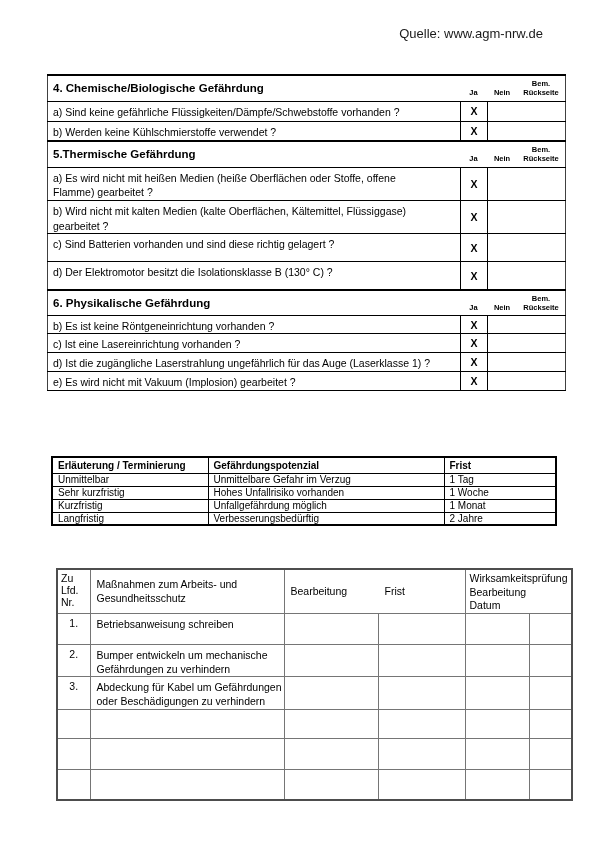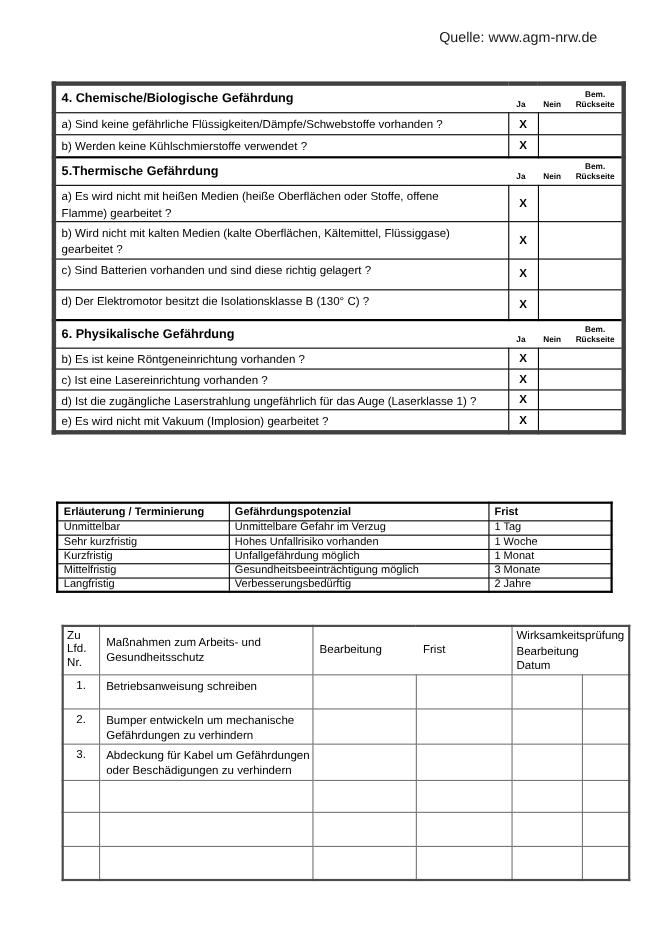--- a/index.html
+++ b/index.html
@@ -6,21 +6,21 @@
   body{
     width:600px;height:849px;position:relative;background:#ffffff;
     font-family:"Liberation Sans", sans-serif;color:#000;
   }
   .quelle{position:absolute;top:26px;right:57px;font-size:13px;color:#1a1a1a;}
 
   
   table{border-spacing:0;}
   .t1{
     position:absolute;left:47px;top:74px;width:518px;
-    border-collapse:collapse;table-layout:fixed;border:4px solid #404040;
+    border-collapse:collapse;table-layout:fixed;border:1px solid #404040;
   }
   .t1 td{border-bottom:1px solid #000;padding:0;overflow:hidden;}
   .t1 tr.sec td{border-top:2px solid #000;}
   .sec-flex{display:flex;height:24px;align-items:stretch;}
   .sec-title{flex:1;align-self:center;font-weight:bold;font-size:11.5px;padding-left:5px;white-space:nowrap;}
   .lbl{font-weight:bold;font-size:7.5px;line-height:1.2;align-self:flex-end;
        padding-bottom:3px;text-align:center;white-space:pre;}
   .lbl-ja{width:27px;}
   .lbl-nein{width:30px;}
   .lbl-bem{width:48px;margin-top:33px;}
@@ -182,25 +182,20 @@
   </tr>
   <tr style="height:13px">
     <td>Sehr kurzfristig</td>
     <td>Hohes Unfallrisiko vorhanden</td>
     <td>1 Woche</td>
   </tr>
   <tr style="height:13px">
     <td>Kurzfristig</td>
     <td>Unfallgefährdung möglich</td>
     <td>1 Monat</td>
-  </tr>
-  <tr style="height:13px">
-    <td>Mittelfristig</td>
-    <td>Gesundheitsbeeinträchtigung möglich</td>
-    <td>3 Monate</td>
   </tr>
   <tr style="height:13px">
     <td>Langfristig</td>
     <td>Verbesserungsbedürftig</td>
     <td>2 Jahre</td>
   </tr>
 </tbody>
   </table>
 
 <table class="t3">

